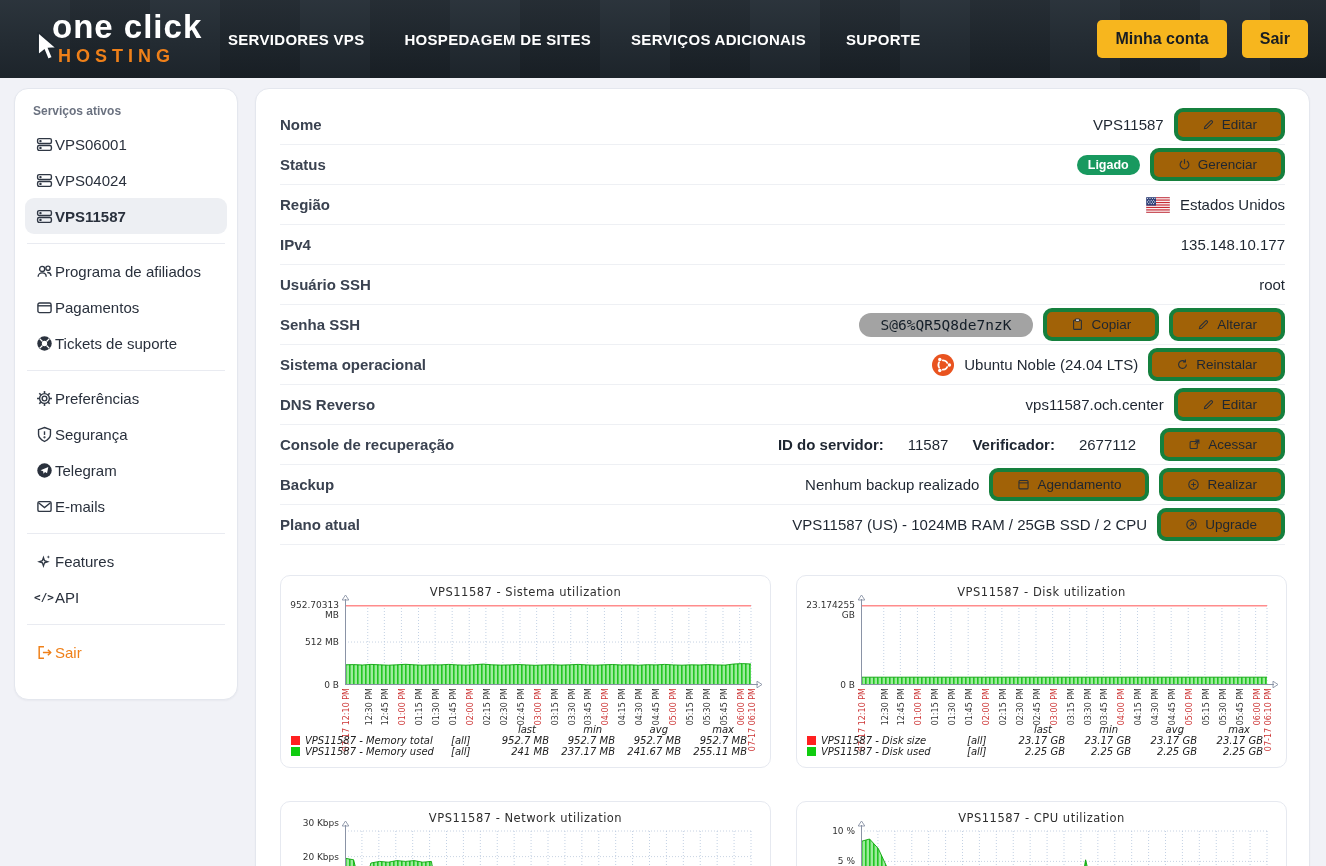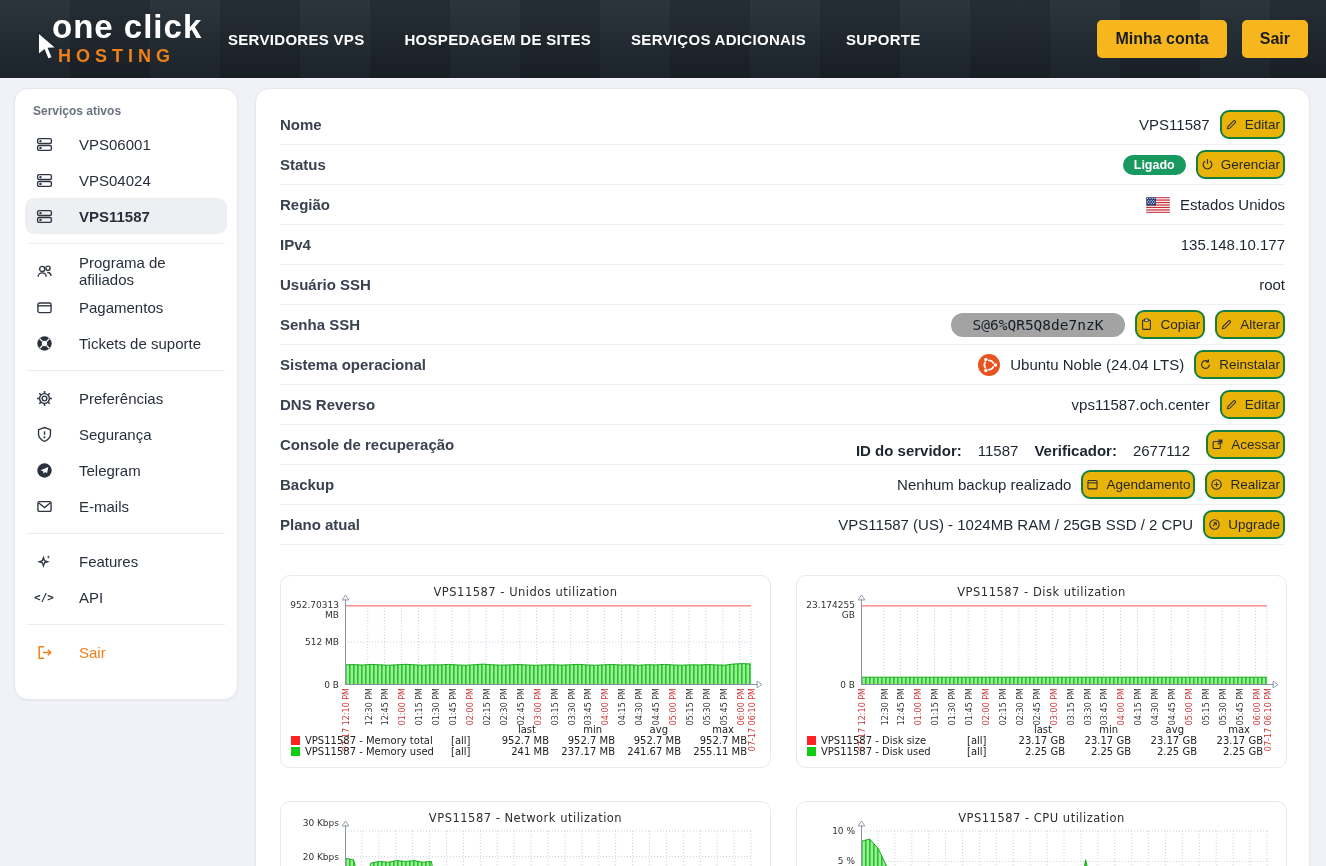--- a/index.html
+++ b/index.html
@@ -26,56 +26,56 @@
   .btn-yellow{ background:#f7b61e; color:#181d23; border:none; border-radius:5px; font-family:Liberation Sans, sans-serif;
     font-size:16px; font-weight:700; padding:10px 18px; cursor:pointer; }
 
   
   .sidebar{
     position:absolute; left:14px; top:88px; width:224px; height:612px;
     background:#fff; border:1px solid #e4e7ee; border-radius:14px; padding:13px 10px;
     box-shadow:0 1px 2px rgba(20,30,60,.04);
   }
   .sb-title{ font-size:12px; font-weight:700; color:#6b7280; margin:2px 0 8px 8px; }
-  .sb-item{ display:flex; align-items:center; gap:26px; height:36px; padding:0 10px; border-radius:9px;
+  .sb-item{ display:flex; align-items:center; gap:2px; height:36px; padding:0 10px; border-radius:9px;
     font-size:15px; color:#29303c; cursor:pointer; }
   .sb-item.active{ background:#edeff3; font-weight:700; }
   .sb-item .ic{ width:18px; height:18px; display:flex; align-items:center; justify-content:center; flex:0 0 auto; }
   .sb-div{ border-top:1px solid #e9ebf1; margin:9px 2px; }
   .sb-item.logout{ color:#ef8019; }
   .code-ic{ font-family:"DejaVu Sans Mono", monospace; font-size:11px; font-weight:700; color:#29303c; }
 
   
   .main-card{
     position:absolute; left:255px; top:88px; width:1055px; height:935px;
     background:#fff; border:1px solid #e4e7ee; border-radius:14px; padding:16px 24px 24px 24px;
     box-shadow:0 1px 2px rgba(20,30,60,.04);
   }
   .row{ display:flex; align-items:center; justify-content:space-between; min-height:40px; border-bottom:1px solid #eef0f4; }
   .row-label{ font-size:15px; font-weight:700; color:#3a4250; }
   .row-value{ display:flex; align-items:center; gap:10px; font-size:15px; color:#1e2631; }
-  .row-btn{ display:inline-flex; align-items:center; gap:7px; background:#eab308; border:2px solid #15803d;
-    border-radius:9px; padding:5px 3px; font-family:inherit; font-size:13.5px; color:#1e2631; cursor:pointer; }
+  .row-btn{ display:inline-flex; align-items:center; gap:7px; background:#a16207; border:4px solid #15803d;
+    border-radius:9px; padding:5px 24px; font-family:inherit; font-size:13.5px; color:#1e2631; cursor:pointer; }
   .badge-green{ background:#18995f; color:#fff; font-size:12.5px; font-weight:700; padding:3px 11px; border-radius:12px; }
   .code-pill{ background:#a3a3a3; border-radius:14px; padding:4px 22px; font-family:"DejaVu Sans Mono", monospace;
     font-size:14.5px; color:#141e28; }
   .kv b{ font-weight:700; }
-  .kv{ display:flex; gap:16px; align-items:flex-end; }
+  .kv{ display:flex; gap:24px; align-items:center; }
 
   
   .charts{ display:grid; grid-template-columns:491px 491px; gap:33px 25px; margin-top:30px; }
   .chart-card{ position:relative; width:491px; height:193px; background:#fff; border:1px solid #e6e9f0;
     border-radius:10px; overflow:hidden; font-family:"DejaVu Sans", sans-serif; }
   .c-title{ position:absolute; top:9px; left:0; right:0; text-align:center; font-size:11.5px; color:#2e2e2e; letter-spacing:.5px;}
   .c-ylab{ position:absolute; width:58px; text-align:right; font-size:9px; color:#333; }
   .c-xlab{ position:absolute; width:14px; height:62px; }
   .c-xlab span{ position:absolute; left:2px; top:0; transform:rotate(-90deg) translateX(-100%);
     transform-origin:0 0; white-space:nowrap; font-size:8px; line-height:10px; }
   .c-legend{ position:absolute; left:10px; font-size:10px; color:#222; }
-  .lg-row{ display:flex; align-items:center; height:11px; }
+  .lg-row{ display:flex; align-items:center; height:11px;font-style:italic; }
   .lg-name{ width:160px; display:flex; align-items:center; gap:5px; }
   .lg-sw{ width:9px; height:9px; flex:0 0 auto; }
   .lg-scope{ width:32px; }
   .lg-v{ width:66px; text-align:right; }
   .lg-h{ width:66px; text-align:right; padding-right:13px; }
 </style>
 </head>
 <body>
 
 <div class="page">
@@ -446,21 +446,21 @@
               <circle cx="8" cy="8" r="5.8"></circle>
               <path d="M6 10 L10 6 M6.8 5.8 H10.2 V9.2"></path>
             </svg>
           <span>Upgrade</span>
         </button>
       </div>
     </div>
 
     <div class="charts">
       <div class="chart-card">
-          <div class="c-title">VPS11587 - Unidos utilization</div>
+          <div class="c-title">VPS11587 - Sistema utilization</div>
           <div class="c-ylab" style="left: 0px; top: 24px;">952.70313 MB</div>
           <div class="c-ylab" style="left: 0px; top: 61.04px;">512 MB</div>
           <div class="c-ylab" style="left: 0px; top: 104px;">0 B</div>
           <svg width="428" height="102" style="position:absolute;left:56px;top:17px;">
             <g transform="translate(8,12)">
               <line x1="22.736" y1="0" x2="22.736" y2="80" stroke="#a9bdd8" stroke-width="0.7" stroke-dasharray="1 2"></line>
               <line x1="39.382" y1="0" x2="39.382" y2="80" stroke="#a9bdd8" stroke-width="0.7" stroke-dasharray="1 2"></line>
               <line x1="56.434000000000005" y1="0" x2="56.434000000000005" y2="80" stroke="#a9bdd8" stroke-width="0.7" stroke-dasharray="1 2"></line>
               <line x1="73.486" y1="0" x2="73.486" y2="80" stroke="#a9bdd8" stroke-width="0.7" stroke-dasharray="1 2"></line>
               <line x1="90.132" y1="0" x2="90.132" y2="80" stroke="#a9bdd8" stroke-width="0.7" stroke-dasharray="1 2"></line>

